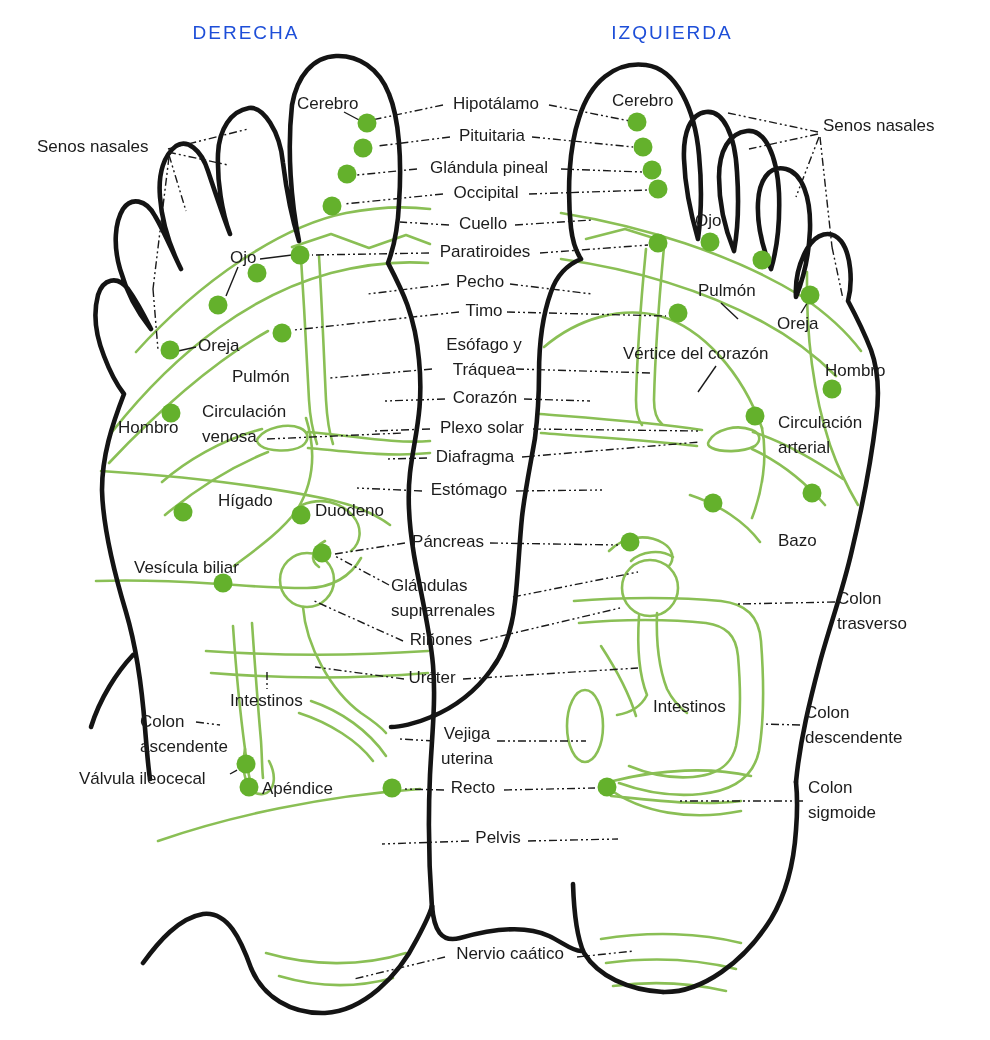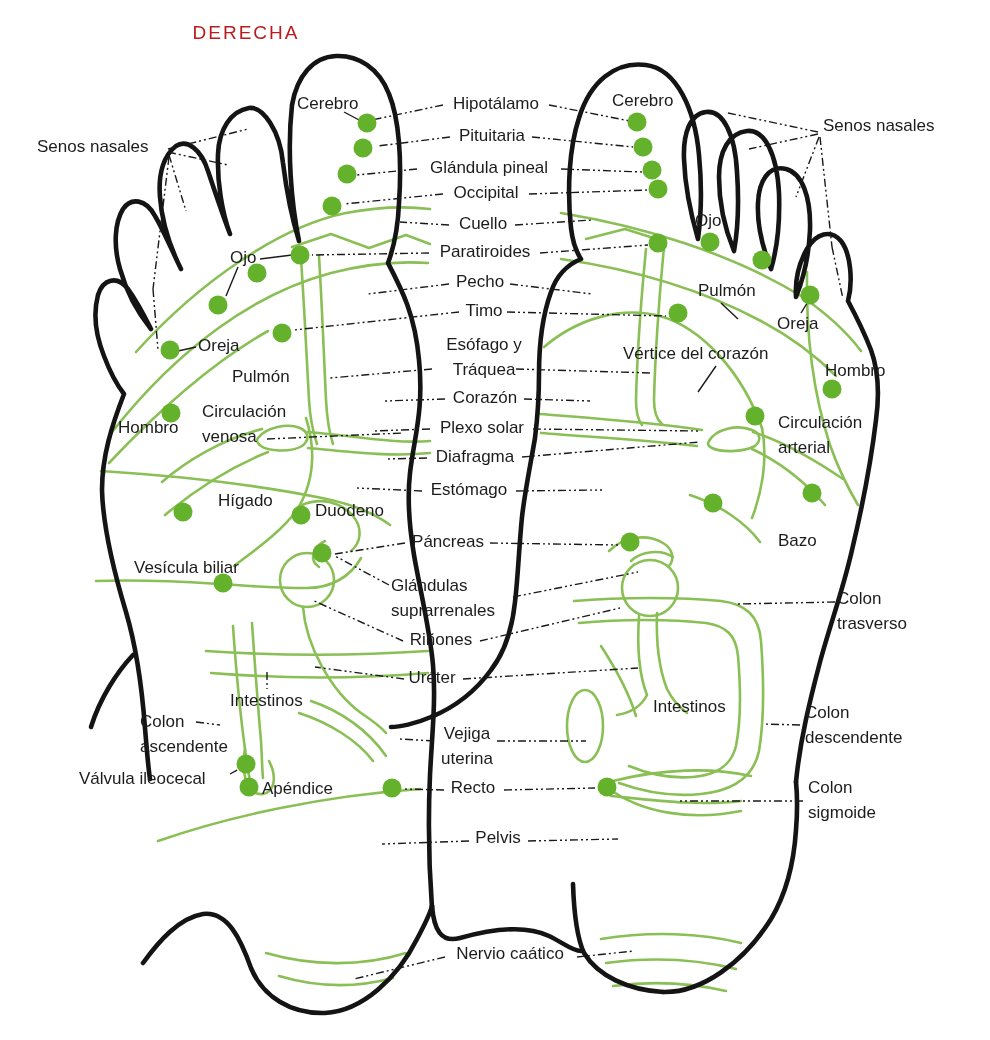--- a/index.html
+++ b/index.html
@@ -1,33 +1,34 @@
 <!DOCTYPE html>
 <html><head>
 <meta charset="utf-8">
 <style>
   html,body{margin:0;padding:0;background:#ffffff;}
   #stage{position:relative;width:990px;height:1040px;background:#ffffff;overflow:hidden;
          font-family:"Liberation Sans",sans-serif;}
   .hdr{position:absolute;top:22px;width:220px;text-align:center;font-size:19px;
-       letter-spacing:2px;color:#b91c1c;}
+       letter-spacing:2px;color:#1d4ed8;}
   #hdr-left{left:136px;}
   #hdr-right{left:562px;}
   svg{position:absolute;left:0;top:0;}
   .outline{fill:none;stroke:#141414;stroke-width:4.6;stroke-linecap:round;stroke-linejoin:round;}
   .organ{fill:none;stroke:#8abf55;stroke-width:2.6;stroke-linecap:round;stroke-linejoin:round;}
   .leader{fill:none;stroke:#1a1a1a;stroke-width:1.4;stroke-dasharray:8 3 2 3 2 3;}
   .leader-solid{fill:none;stroke:#1a1a1a;stroke-width:1.4;}
   .lbl{font-family:"Liberation Sans",sans-serif;font-size:17px;fill:#1c1c1c;}
 </style>
 </head>
 <body>
 
 <div id="stage">
   <div class="hdr" id="hdr-left">DERECHA</div>
+  <div class="hdr" id="hdr-right">IZQUIERDA</div>
 
   <svg id="diagram" width="990" height="1040" viewBox="0 0 990 1040">
 
     <g id="zones">
 
       <path class="organ" d="M 136,352 C 200,281 281,226 346,213 C 377,207 404,206 430,209"></path>
       <path class="organ" d="M 112,432 C 180,346 256,293 331,273 C 366,264 401,261 428,263"></path>
       <path class="organ" d="M 292,247 L 331,234 L 369,248 L 406,235 L 430,244"></path>
       <path class="organ" d="M 301,258 C 304,305 307,358 309,400 C 310,418 313,432 317,444"></path>
       <path class="organ" d="M 319,256 C 322,305 324,358 326,400 C 327,418 329,432 333,444"></path>

